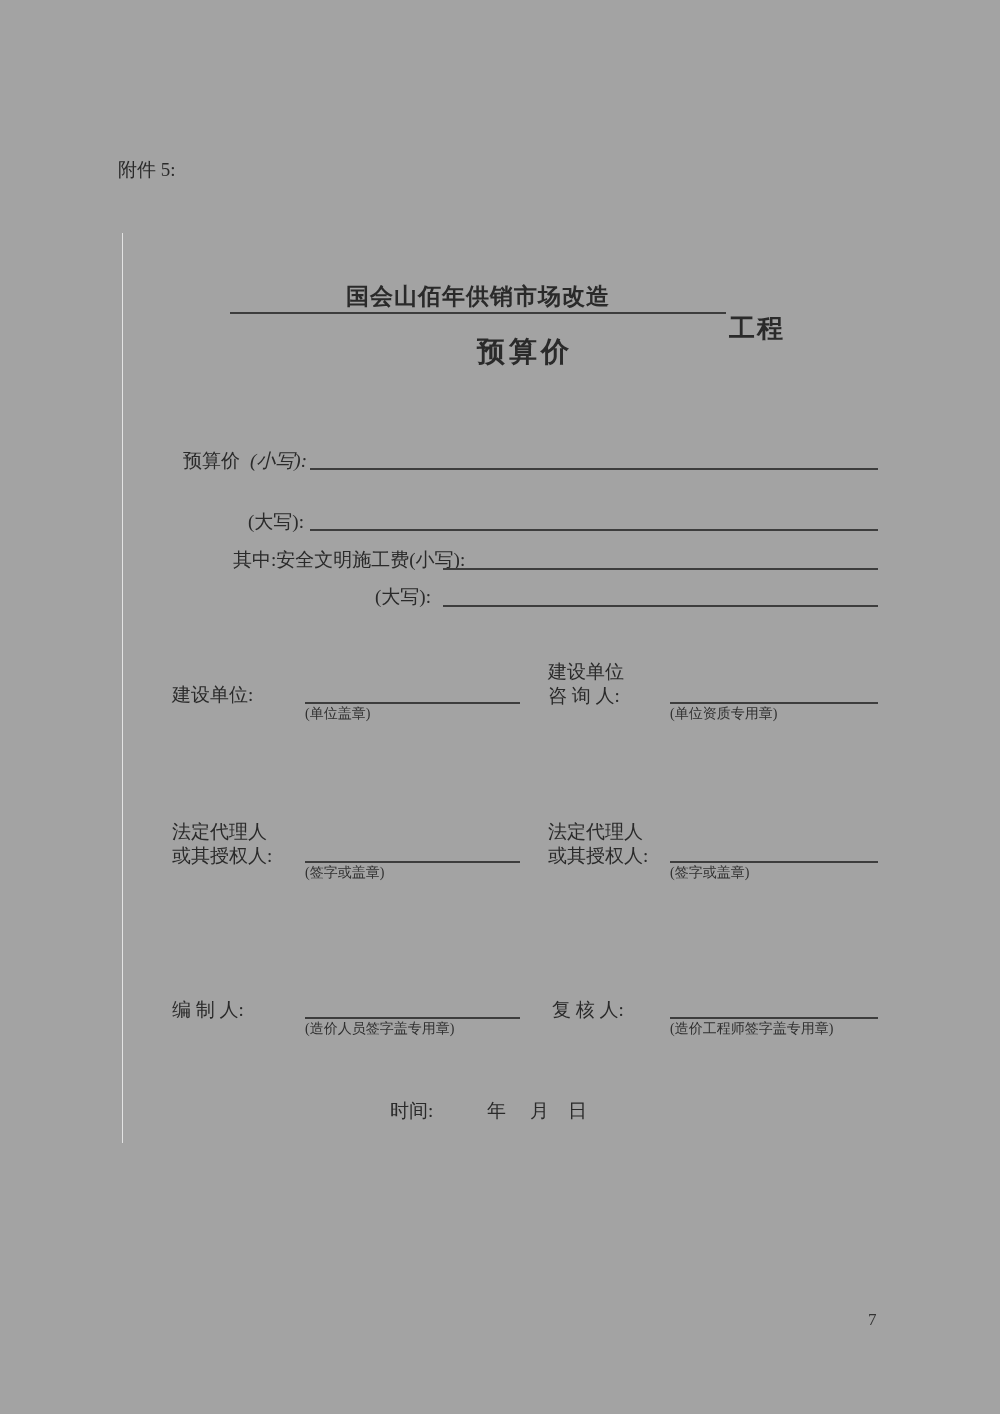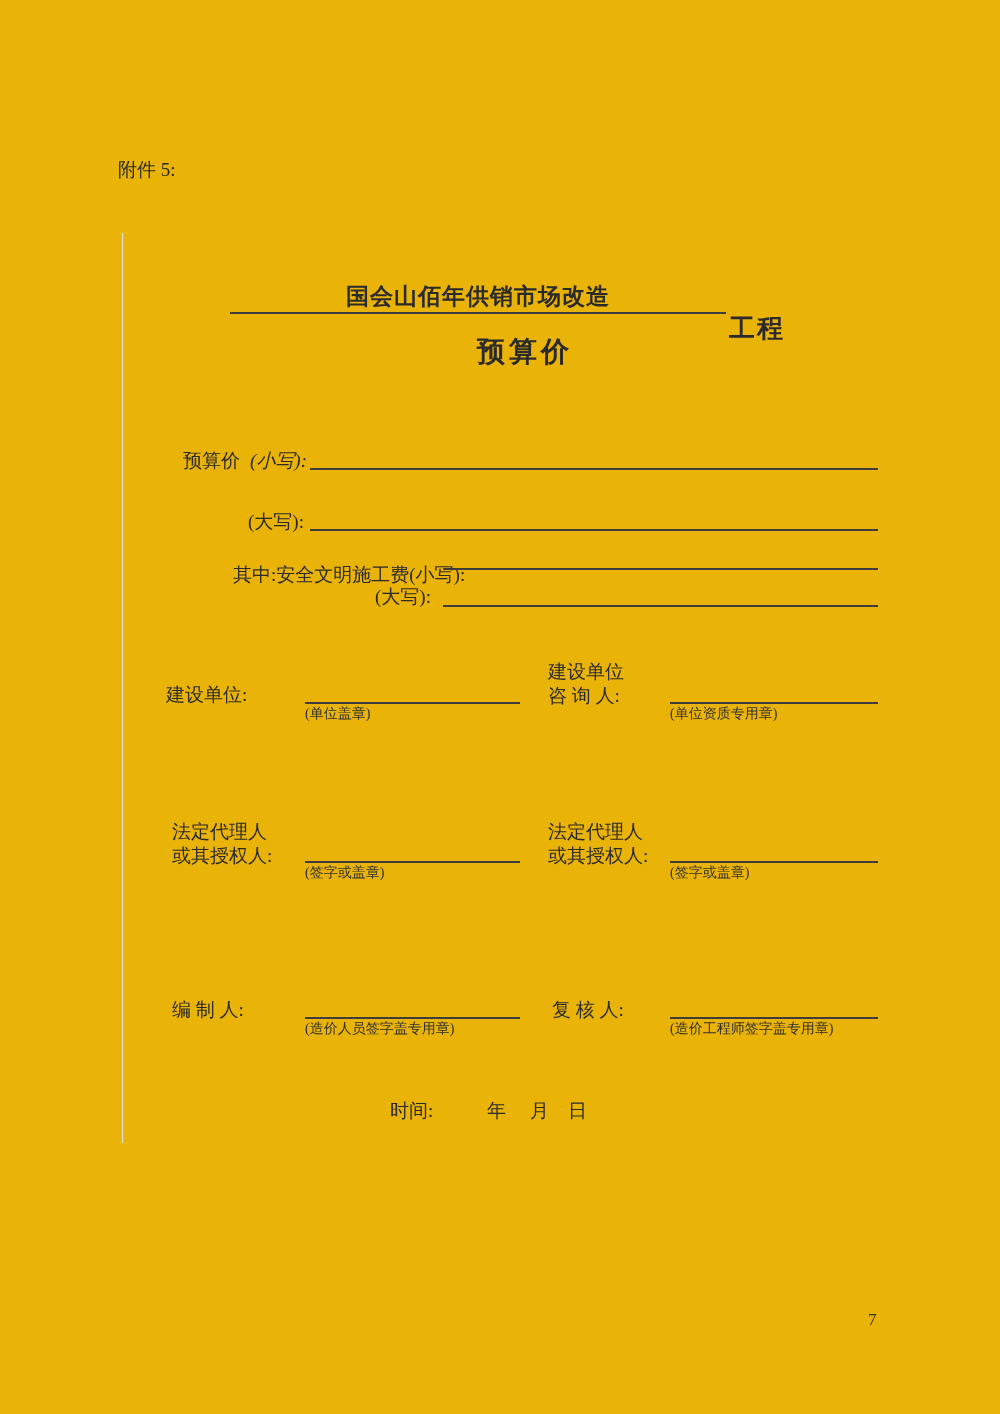--- a/index.html
+++ b/index.html
@@ -1,21 +1,21 @@
 <!DOCTYPE html>
 <html><head>
 <meta charset="utf-8">
 <style>
   * { margin: 0; padding: 0; box-sizing: border-box; }
   html, body { background: #ffffff; }
   .page {
     position: relative;
     width: 1000px;
     height: 1414px;
-    background: #eab308;
+    background: #a3a3a3;
     font-family: "Liberation Serif", "DejaVu Serif", serif;
     color: #2a2a2a;
     overflow: hidden;
   }
   .abs { position: absolute; }
   .lbl { font-size: 19px; line-height: 1.2; white-space: nowrap; }
   .cap { font-size: 14px; line-height: 1.2; text-align: left; white-space: nowrap; color: #303030; }
   .line { height: 0; border-top: 2px solid #3d3d3d; }
   .thin-border {
     width: 1px;
@@ -59,27 +59,27 @@
 
   <div class="abs heading" style="left:225px; top:333px; width:600px;">预算价</div>
 
   <div class="abs lbl" style="left:183px; top:450px;">预算价</div>
   <div class="abs lbl" style="left:250px; top:450px;font-style:italic;">(小写):</div>
   <div class="abs line" style="left:310px; top:468px; width:568px;"></div>
 
   <div class="abs lbl" style="left:248px; top:511px;">(大写):</div>
   <div class="abs line" style="left:310px; top:529px; width:568px;"></div>
 
-  <div class="abs lbl" style="left:233px; top:564px;">其中:安全文明施工费(小写):</div>
+  <div class="abs lbl" style="left:233px; top:549px;">其中:安全文明施工费(小写):</div>
   <div class="abs line" style="left:443px; top:568px; width:435px;"></div>
 
   <div class="abs lbl" style="left:375px; top:586px;">(大写):</div>
   <div class="abs line" style="left:443px; top:605px; width:435px;"></div>
 
-  <div class="abs lbl" style="left:166px; top:684px;text-align:center;">建设单位:</div>
+  <div class="abs lbl" style="left:172px; top:684px;text-align:center;">建设单位:</div>
   <div class="abs line" style="left:305px; top:702px; width:215px;"></div>
   <div class="abs cap" style="left:305px; top:706px; width:215px;">(单位盖章)</div>
 
   <div class="abs lbl" style="left:548px; top:661px;">建设单位</div>
   <div class="abs lbl" style="left:548px; top:685px;">咨 询 人:</div>
   <div class="abs line" style="left:670px; top:702px; width:208px;"></div>
   <div class="abs cap" style="left:670px; top:706px; width:208px;">(单位资质专用章)</div>
 
   <div class="abs lbl" style="left:172px; top:821px;">法定代理人</div>
   <div class="abs lbl" style="left:172px; top:845px;">或其授权人:</div>

